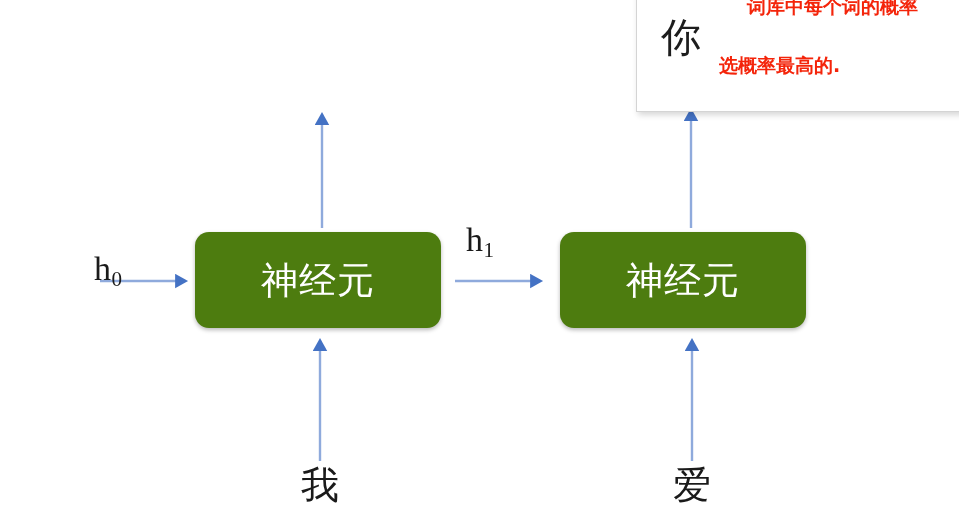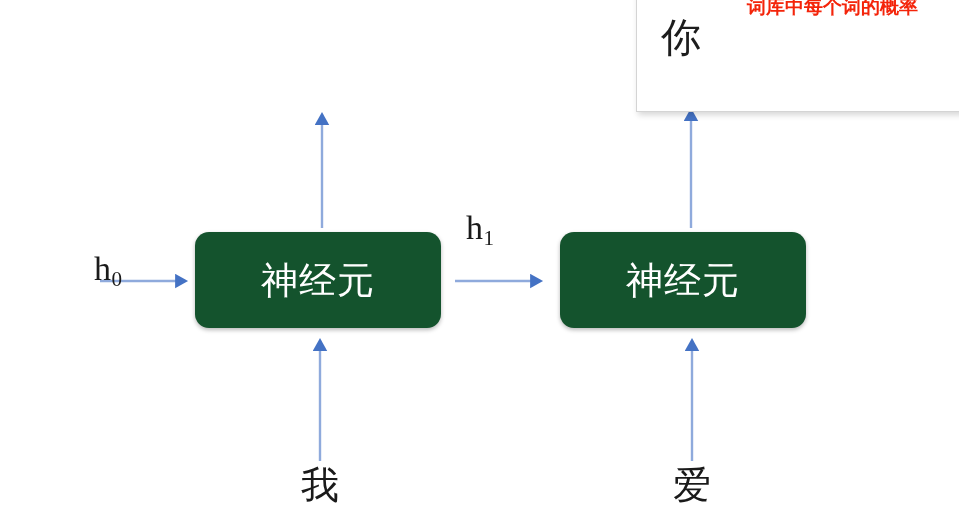--- a/index.html
+++ b/index.html
@@ -15,21 +15,21 @@
     width: 959px;
     height: 524px;
     background: #ffffff;
     overflow: hidden;
   }
 
   
   .neuron-box {
     position: absolute;
     border-radius: 14px;
-    background: #14532d;
+    background: #4d7c0f;
     box-shadow: 0 2px 4px rgba(0,0,0,0.28);
     display: flex;
     align-items: center;
     justify-content: center;
   }
   .neuron-label {
     color: #ffffff;
     font-size: 37px;
     font-family: "DejaVu Sans", "Liberation Sans", sans-serif;
     letter-spacing: 1px;
@@ -58,21 +58,21 @@
     white-space: nowrap;
   }
   .h-label sub {
     font-size: 0.62em;
     vertical-align: baseline;
     position: relative;
     top: 0.28em;
     left: 0.02em;
   }
   #h0-label { left: 46px; top: 252px; margin-left: 48px; }
-  #h1-label { left: 466px; top: 211px; text-align: center; }
+  #h1-label { left: 466px; top: 223px; text-align: center; }
 
   
   .token {
     position: absolute;
     font-family: "DejaVu Sans", "Liberation Sans", sans-serif;
     color: #1a1a1a;
     font-size: 38px;
     line-height: 1;
     width: 60px;
     text-align: center;
@@ -165,15 +165,16 @@
   <div class="neuron-box" id="neuron-box-2">
     <span class="neuron-label">神经元</span>
   </div>
 
   <div class="token" id="token-wo">我</div>
   <div class="token" id="token-ai">爱</div>
 
   <div id="annotation-box">
     <div id="annotation-output-char">你</div>
     <div class="annotation-note" id="annotation-note-1">词库中每个词的概率</div>
+    <div class="annotation-note" id="annotation-note-2">选概率最高的.</div>
   </div>
 
 </div>
 
 </body></html>

